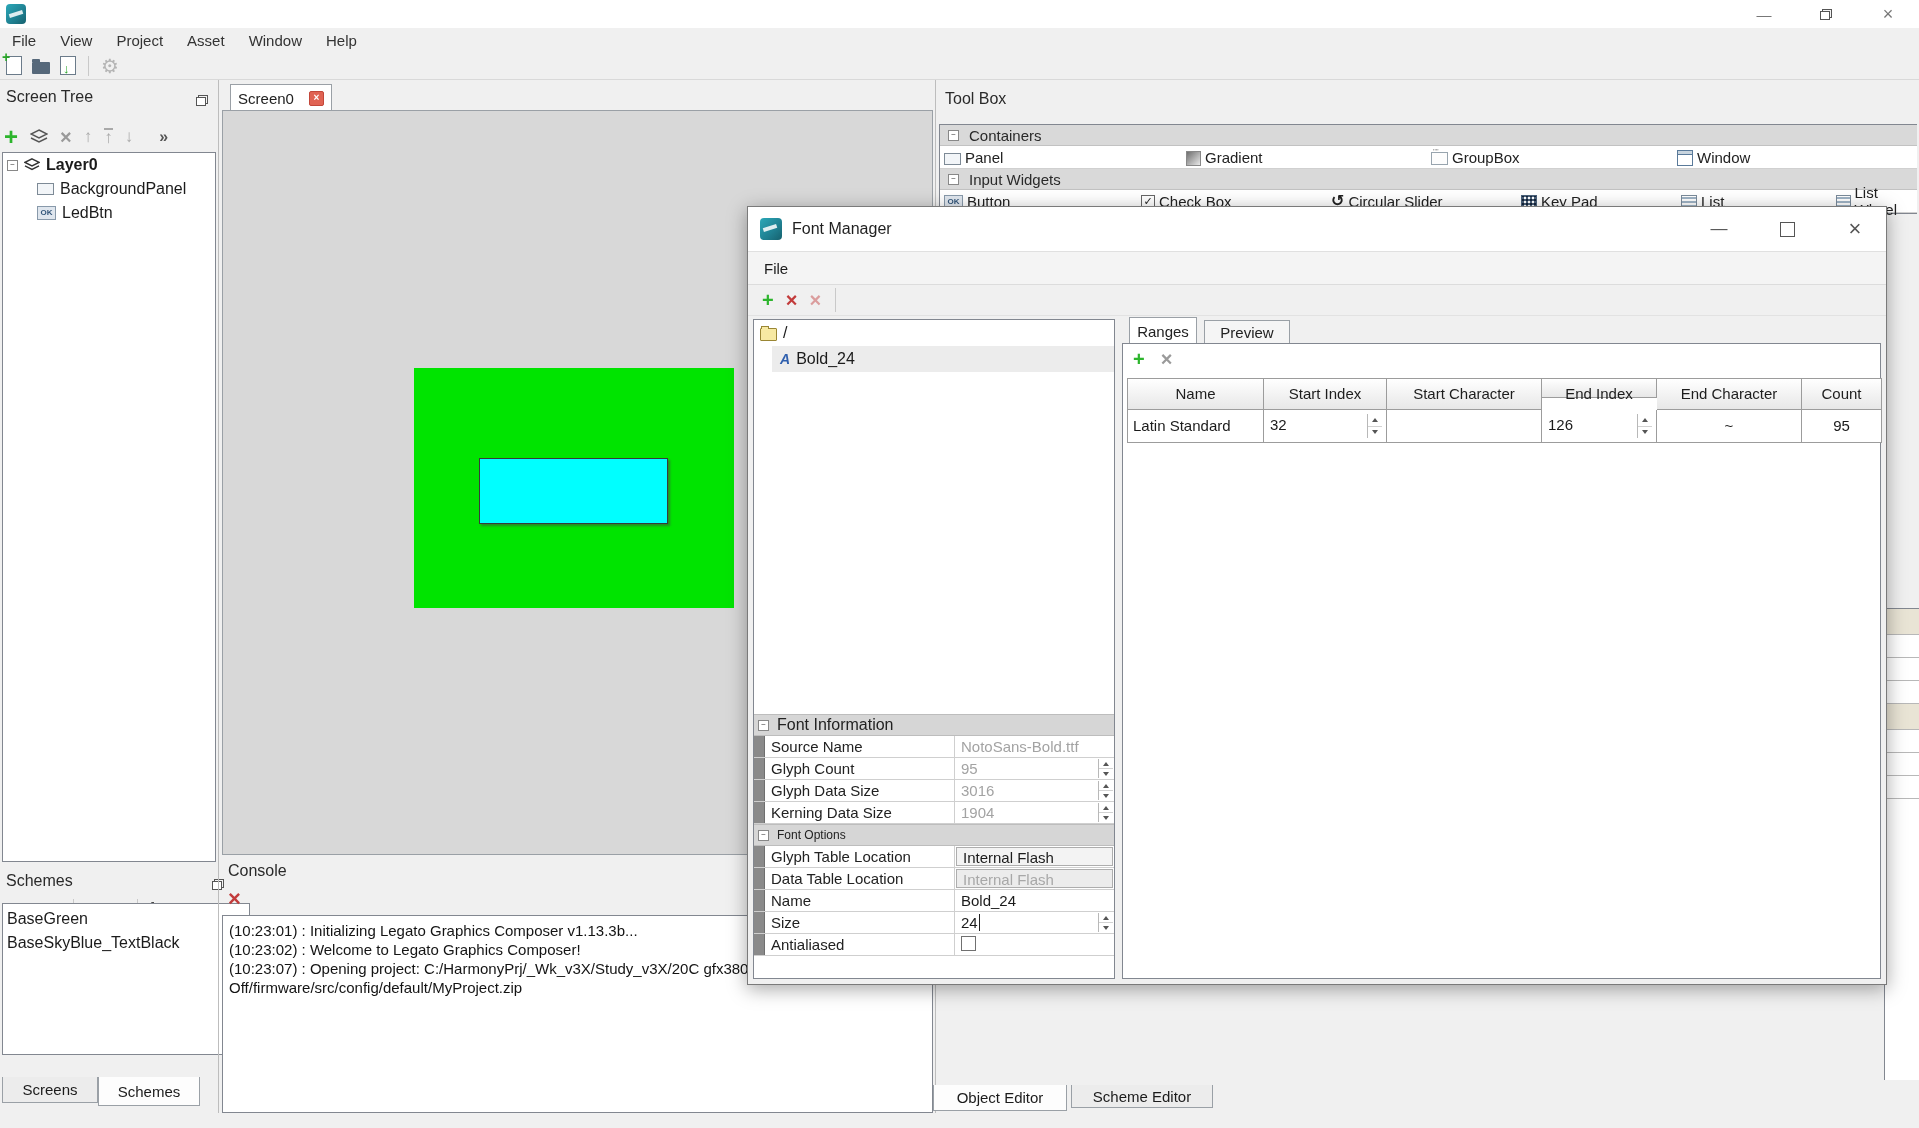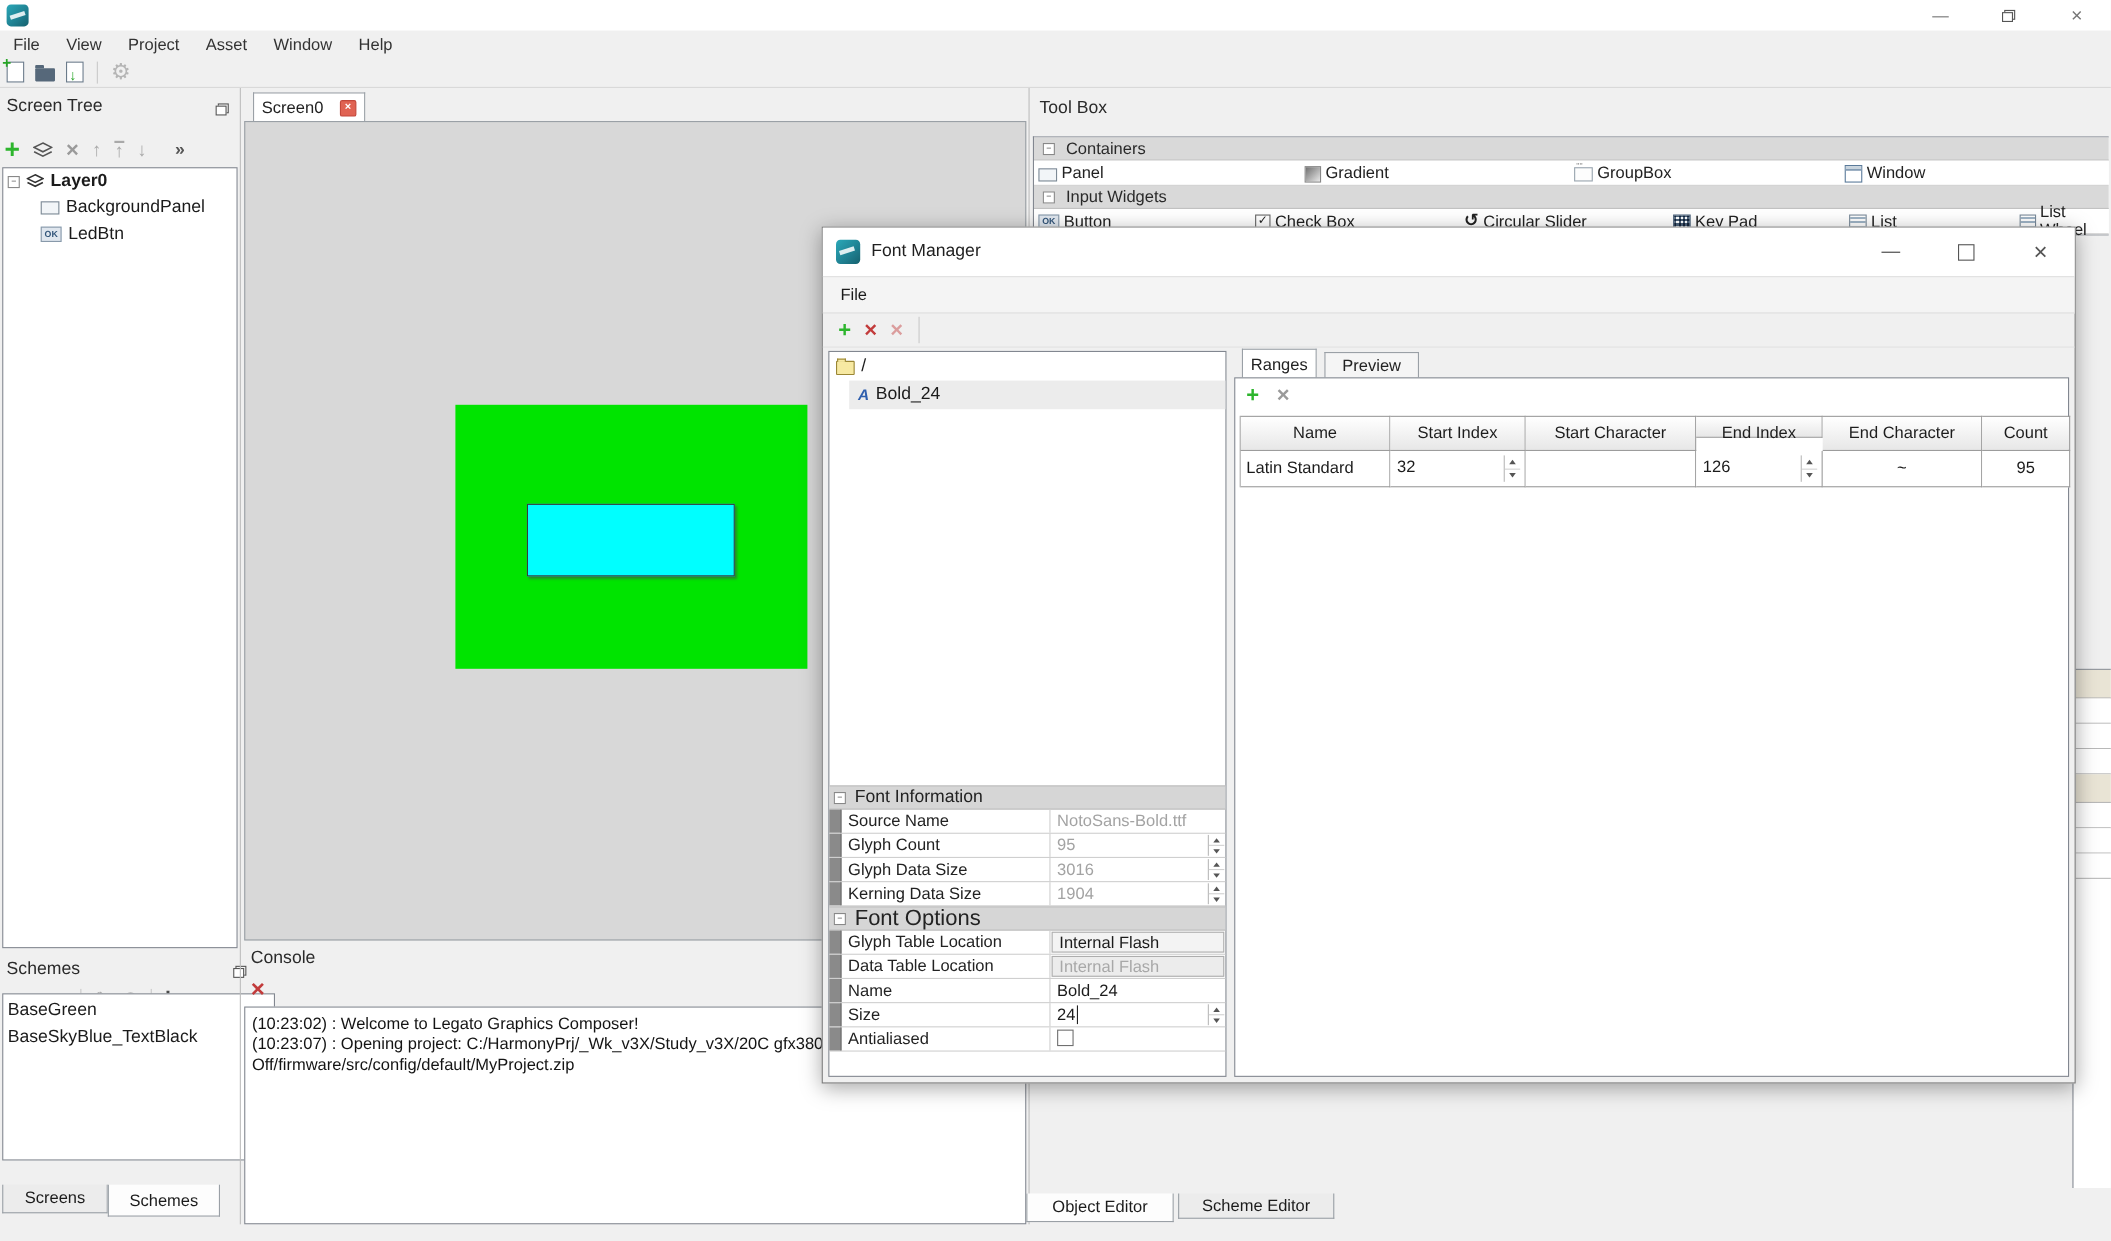--- a/index.html
+++ b/index.html
@@ -206,20 +206,21 @@
 <div class="abs" style="left:222px;top:110px;width:711px;height:745px;background:#d8d8d8;border:1px solid #9aa0a6;box-sizing:border-box">
   <div class="abs" style="left: 191px; top: 257px; width: 320px; height: 240px; background: rgb(0, 228, 0);">
     <div class="abs" style="left: 65px; top: 90px; width: 189px; height: 66px; border: 1px solid rgb(58, 58, 58); box-shadow: rgba(70, 70, 70, 0.55) 2px 2px 2px; box-sizing: border-box; background: rgb(0, 255, 255);"></div>
   </div>
 </div>
 
 
 <div class="abs" style="left:228px;top:862px"><span class="panel-title">Console</span></div>
 <div class="abs x-ico x-red" style="left:228px;top:890px;font-size:22px">×</div>
 <div class="abs whitebox" style="left:222px;top:915px;width:711px;height:198px;padding:5px 6px;overflow:hidden">
+  <div class="console-line">(10:23:01) : Initializing Legato Graphics Composer v1.13.3b...</div>
   <div class="console-line">(10:23:02) : Welcome to Legato Graphics Composer!</div>
   <div class="console-line">(10:23:07) : Opening project: C:/HarmonyPrj/_Wk_v3X/Study_v3X/20C gfx380_4/41A INT035 V3 LedOnOff/firmware/src/config/default/MyProject.zip</div>
 </div>
 
 
 <div class="abs" style="left:935px;top:80px;width:1px;height:1033px;background:#bdbdbd"></div>
 
 
 <div class="abs" style="left:945px;top:90px"><span class="panel-title">Tool Box</span></div>
 
@@ -364,21 +365,21 @@
         <div class="pg-gutter"></div>
         <div class="pg-label">Kerning Data Size</div>
         <div class="pg-value disabled"><span>1904</span>
           <span class="spin">
               <i class="up"></i>
               <i class="dn"></i>
             </span></div>
       </div>
       <div class="pg-header">
         <span class="expander">−</span>
-        <span style="font-size:20px">Font Options</span>
+        <span style="font-size:12px">Font Options</span>
       </div>
       <div class="pg-row">
         <div class="pg-gutter"></div>
         <div class="pg-label">Glyph Table Location</div>
         <div class="pg-value btnlike">Internal Flash</div>
       </div>
       <div class="pg-row">
         <div class="pg-gutter"></div>
         <div class="pg-label">Data Table Location</div>
         <div class="pg-value btnlike disabled">Internal Flash</div>

